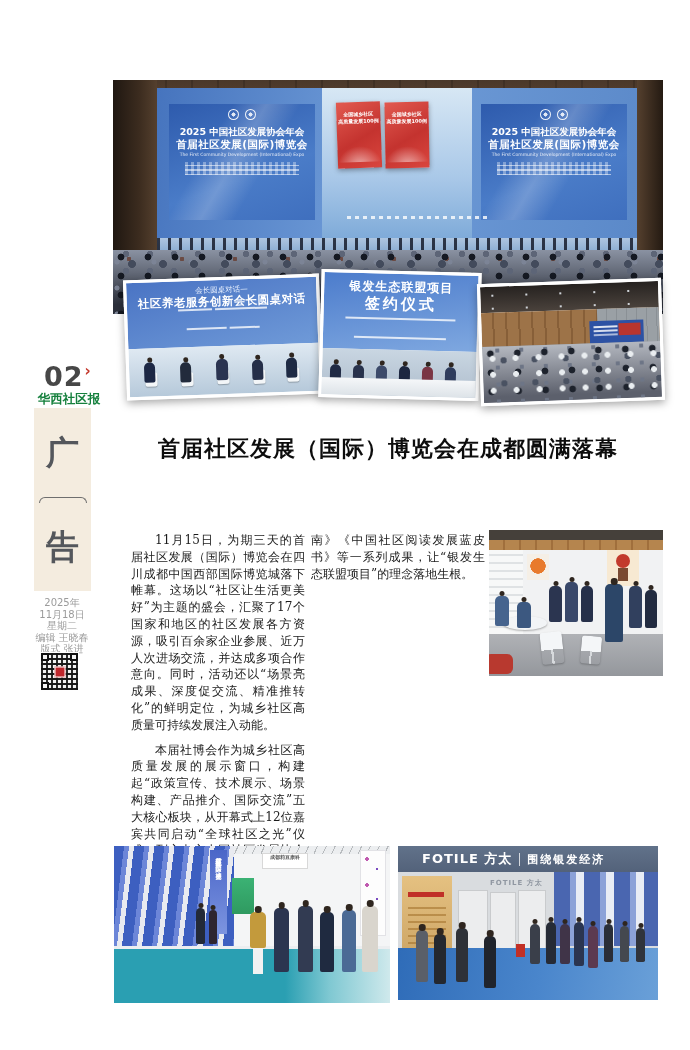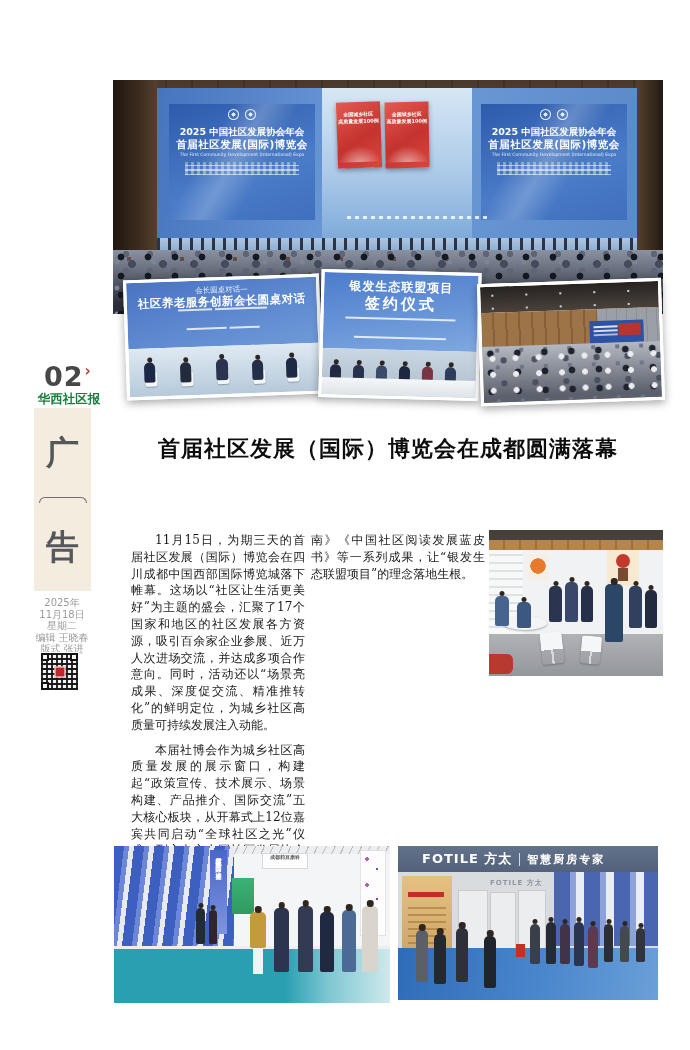--- a/index.html
+++ b/index.html
@@ -370,21 +370,21 @@
     <span class="fg" style="left:184px;top:60px;width:15px;height:66px;background:#323b52"></span>
     <span class="fg" style="left:206px;top:66px;width:14px;height:60px;background:#1f2a40"></span>
     <span class="fg" style="left:228px;top:64px;width:14px;height:62px;background:#4b6a95"></span>
     <span class="fg" style="left:248px;top:60px;width:16px;height:66px;background:#d9d5cd"></span>
   </figure>
 
   <figure class="photo-expo-r abs">
     <div class="fot-header">
       <span class="fot-brand">FOTILE 方太</span>
       <span class="fot-sep"></span>
-      <span class="fot-slogan">智慧厨房专家</span>
+      <span class="fot-slogan">围绕银发经济</span>
     </div>
     <div class="fot-ghost">FOTILE 方太</div>
     <div class="fr-gold abs"></div>
     <span class="fr-cab" style="left:60px;top:44px;width:28px;height:58px"></span>
     <span class="fr-cab" style="left:92px;top:46px;width:24px;height:56px"></span>
     <span class="fr-cab" style="left:120px;top:44px;width:26px;height:58px"></span>
     <div class="fr-booths abs"></div>
     <div class="fr-carpet abs"></div>
     <span class="fr-red"></span>
     <span class="fg" style="left:18px;top:84px;width:12px;height:52px;background:#5a5f68"></span>

